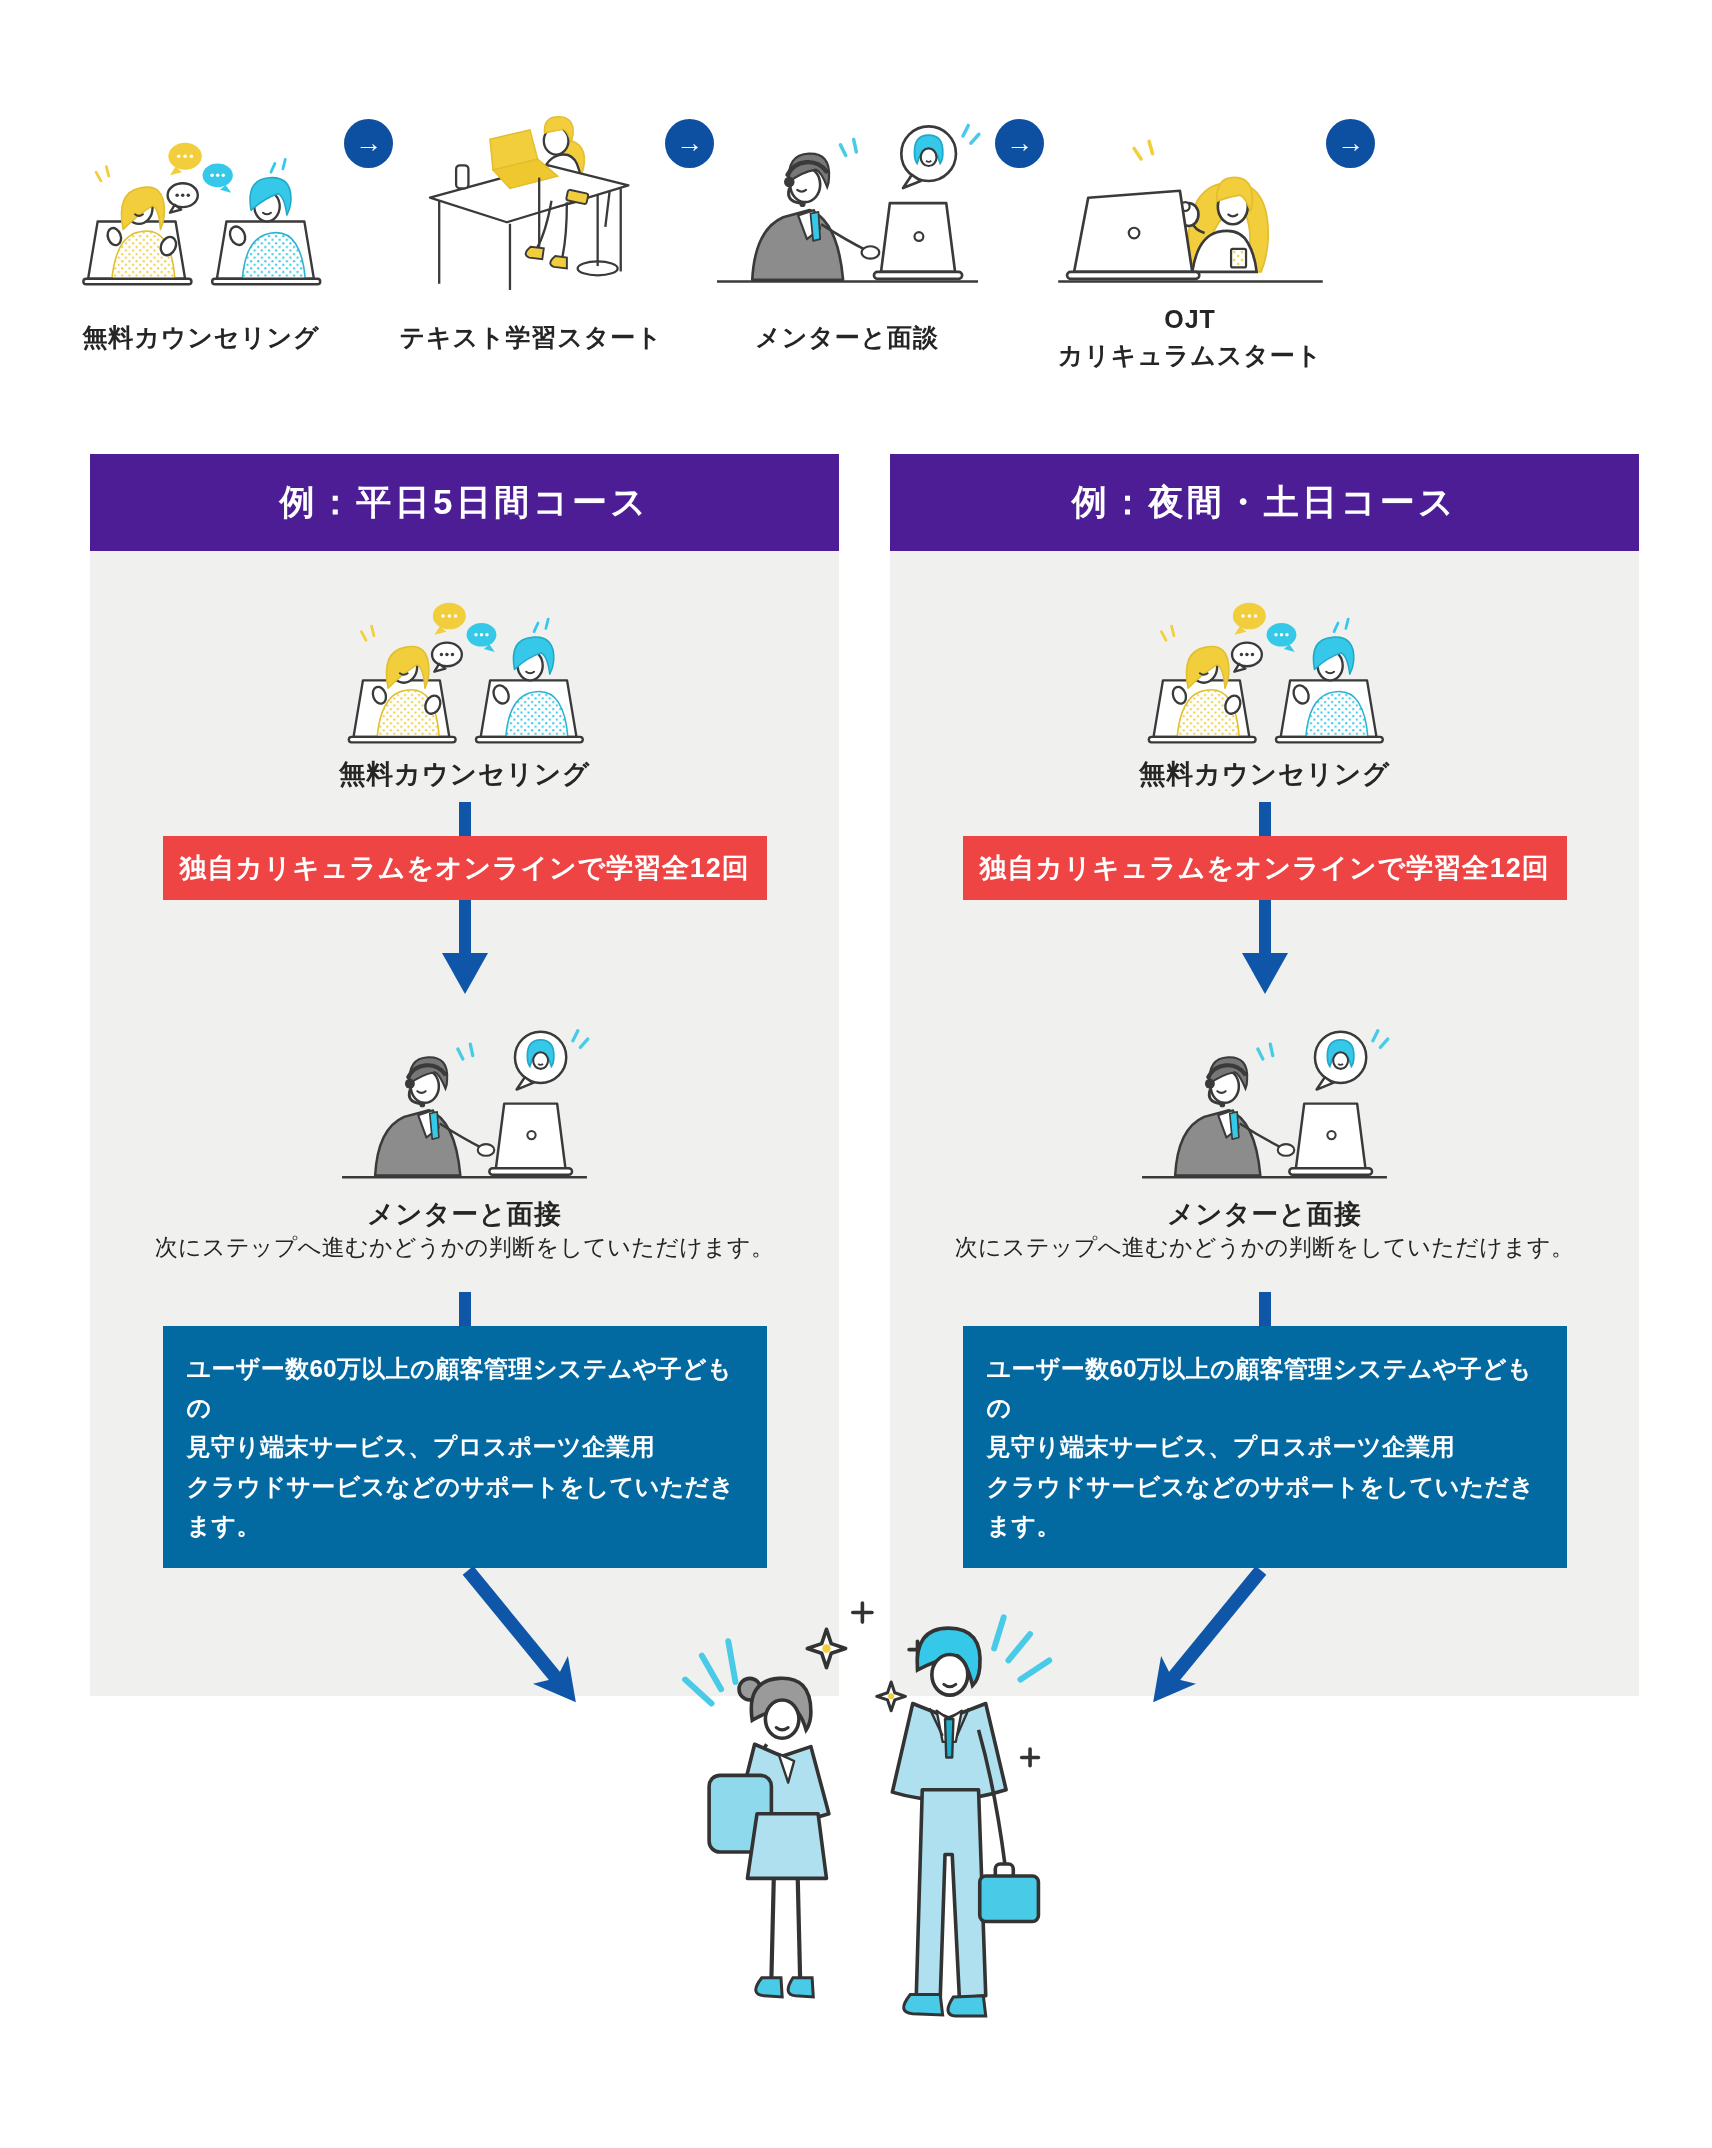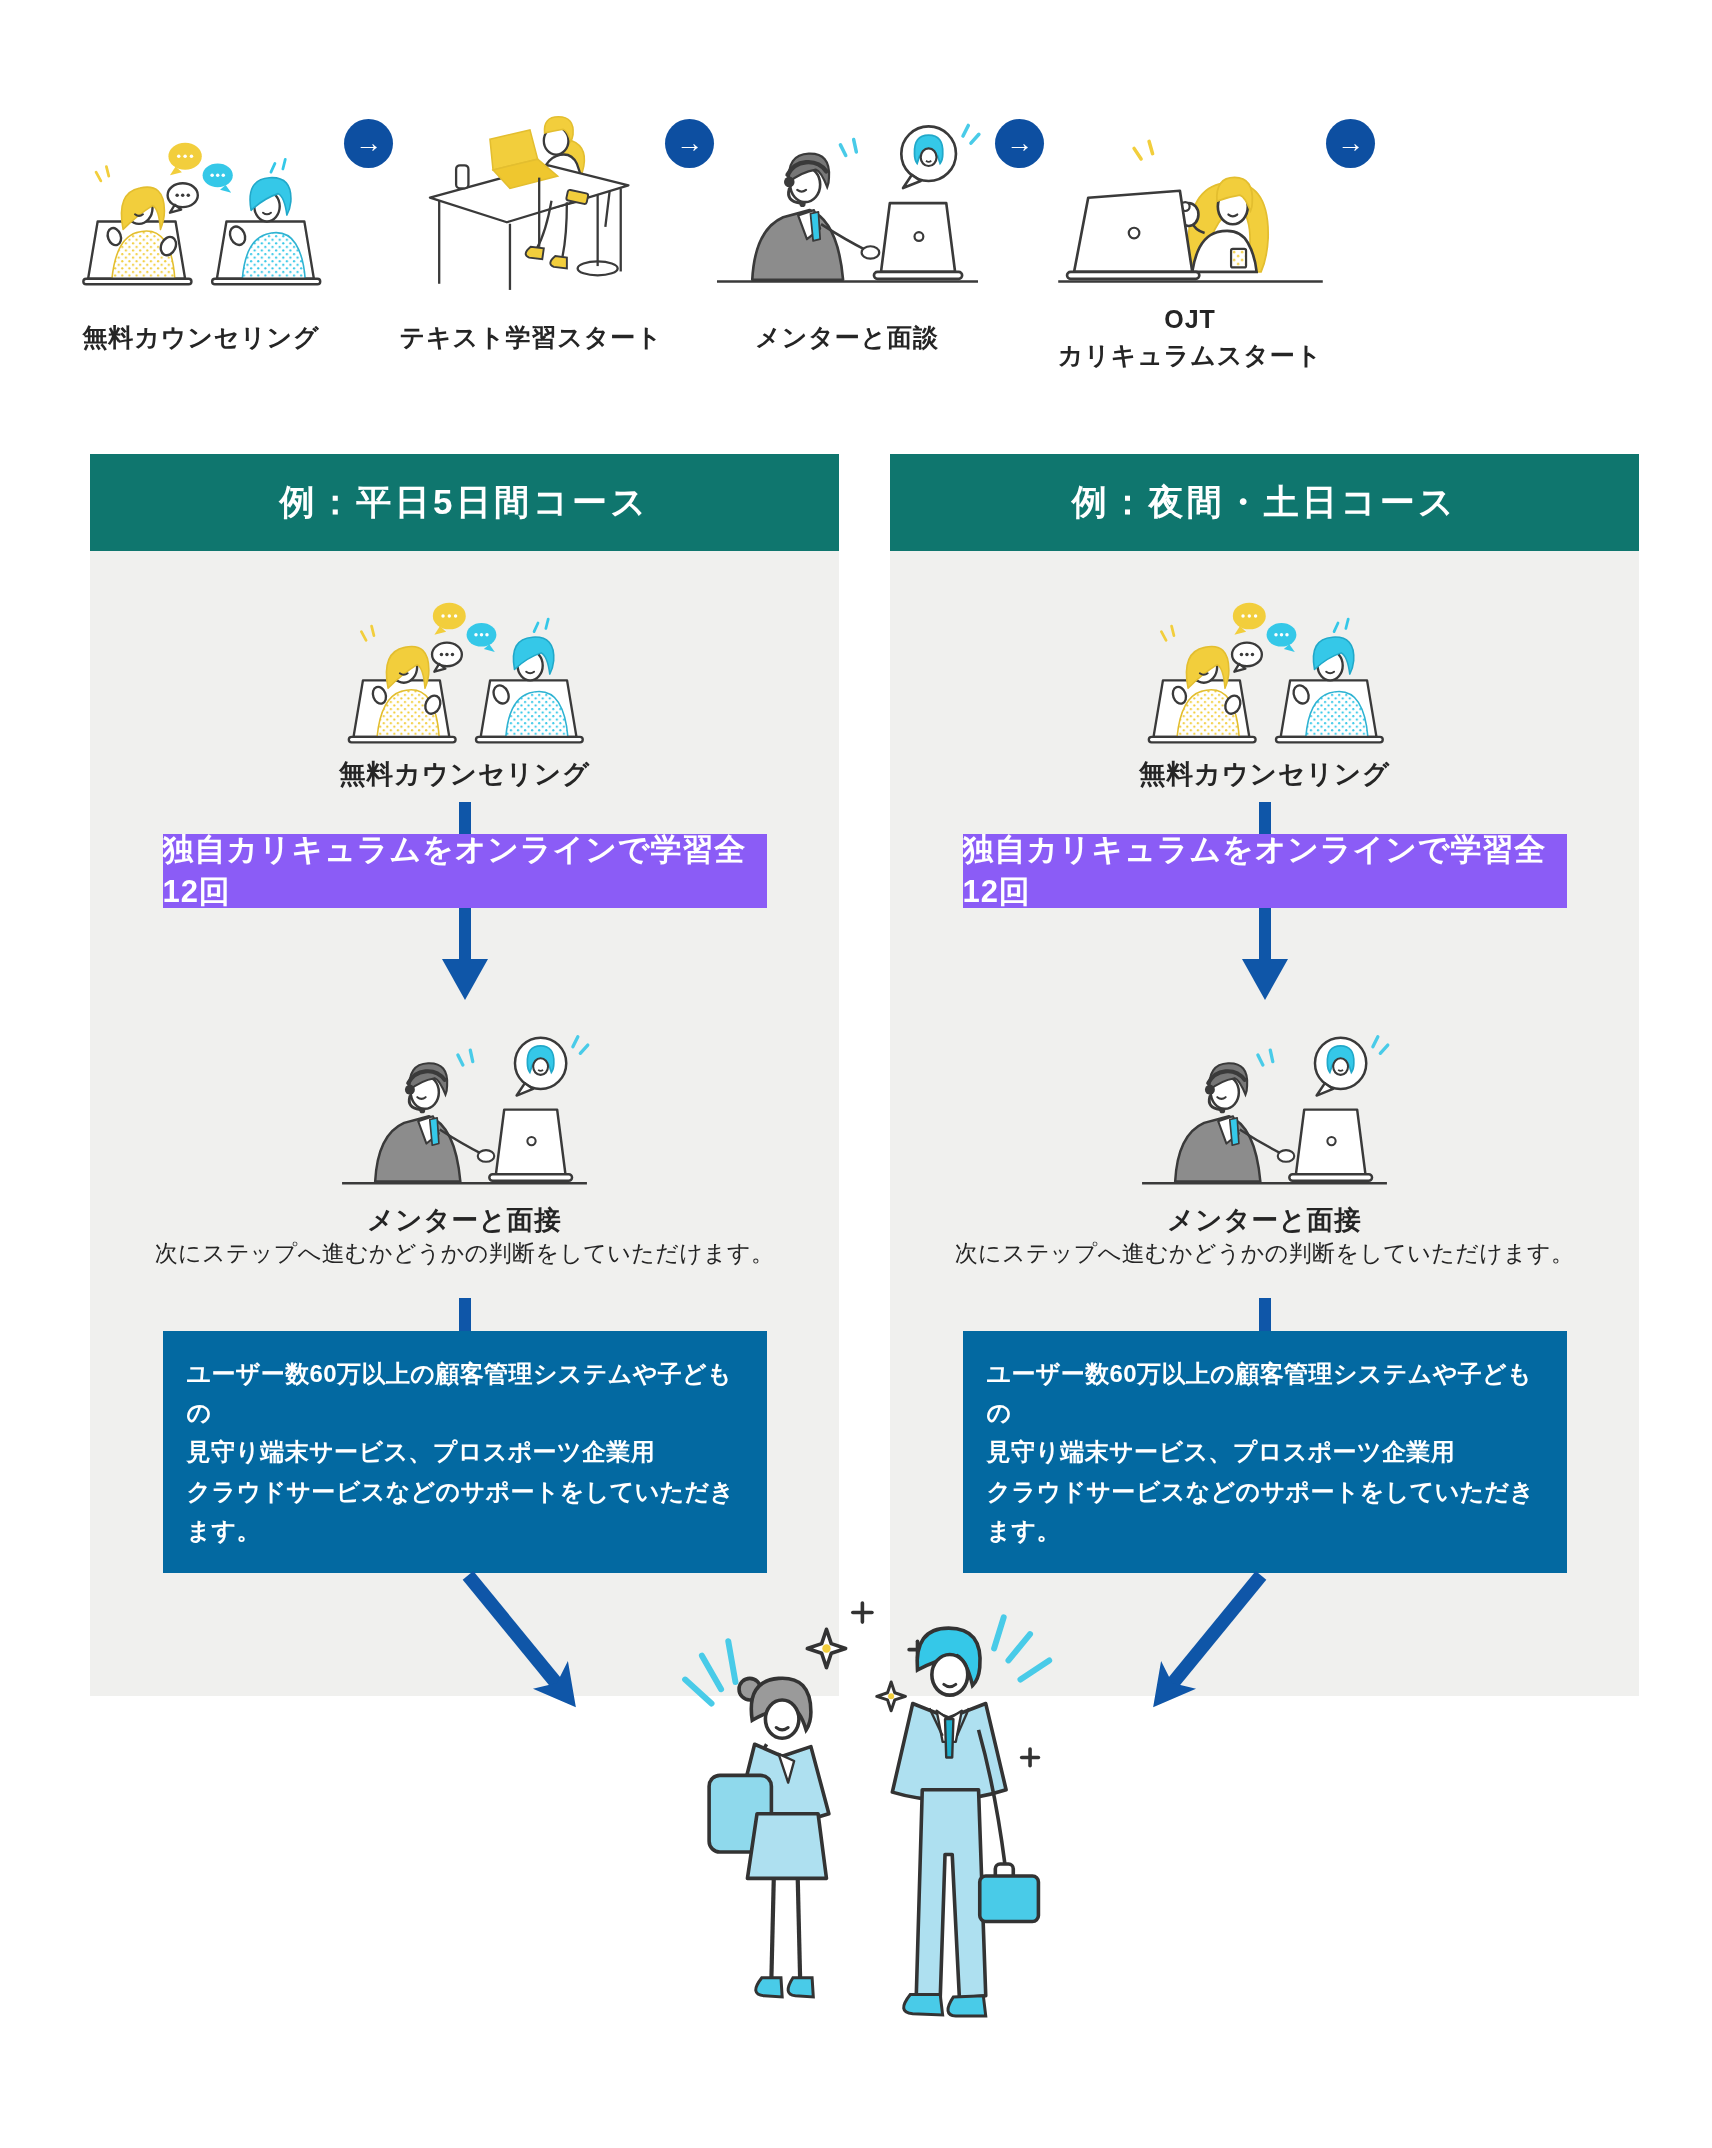--- a/index.html
+++ b/index.html
@@ -18,35 +18,35 @@
   .flow-arrow{
     position:absolute;top:119px;width:49px;height:49px;border-radius:50%;
     background:#0D4FA1;color:#fff;display:flex;align-items:center;justify-content:center;
     font-size:27px;font-weight:bold;line-height:1;
   }
   
   .course-col{position:absolute;top:454px;width:749px;}
   .col-left{left:90px;}
   .col-right{left:890px;}
   .course-header{
-    height:97px;background:#0f766e;color:#fff;display:flex;align-items:center;justify-content:center;
+    height:97px;background:#4c1d95;color:#fff;display:flex;align-items:center;justify-content:center;
     font-size:35px;font-weight:bold;letter-spacing:3.4px;
   }
   .course-body{
     background:#F0F0EE;height:1145px;display:flex;flex-direction:column;align-items:center;position:relative;
   }
   .c-illus1{margin-top:43px;}
   .c-label{margin-top:5.1px;font-size:26.5px;font-weight:bold;letter-spacing:0.9px;}
   .vline{width:12px;background:#0F56A8;}
   .v1{height:38px;margin-top:10.3px;}
   .v2{height:60px;}
   .v3{height:39px;margin-top:29px;}
   .banner{
-    width:604px;height:74px;background:#8b5cf6;color:#fff;display:flex;align-items:center;justify-content:center;
-    font-size:31px;font-weight:bold;letter-spacing:0.9px;
+    width:604px;height:74px;background:#ef4444;color:#fff;display:flex;align-items:center;justify-content:center;
+    font-size:27px;font-weight:bold;letter-spacing:0.9px;
   }
   .arrowhead{
     width:0;height:0;border-left:23px solid transparent;border-right:23px solid transparent;
     border-top:41px solid #0F56A8;
   }
   .c-illus2{margin-top:12px;}
   .c-label2{margin-top:8px;font-size:26.5px;font-weight:bold;letter-spacing:0.9px;text-align:center;}
   .c-desc{margin-top:0;font-size:23px;letter-spacing:0.4px;}
   .bluebox{
     width:604px;box-sizing:border-box;background:#0369a1;color:#fff;

